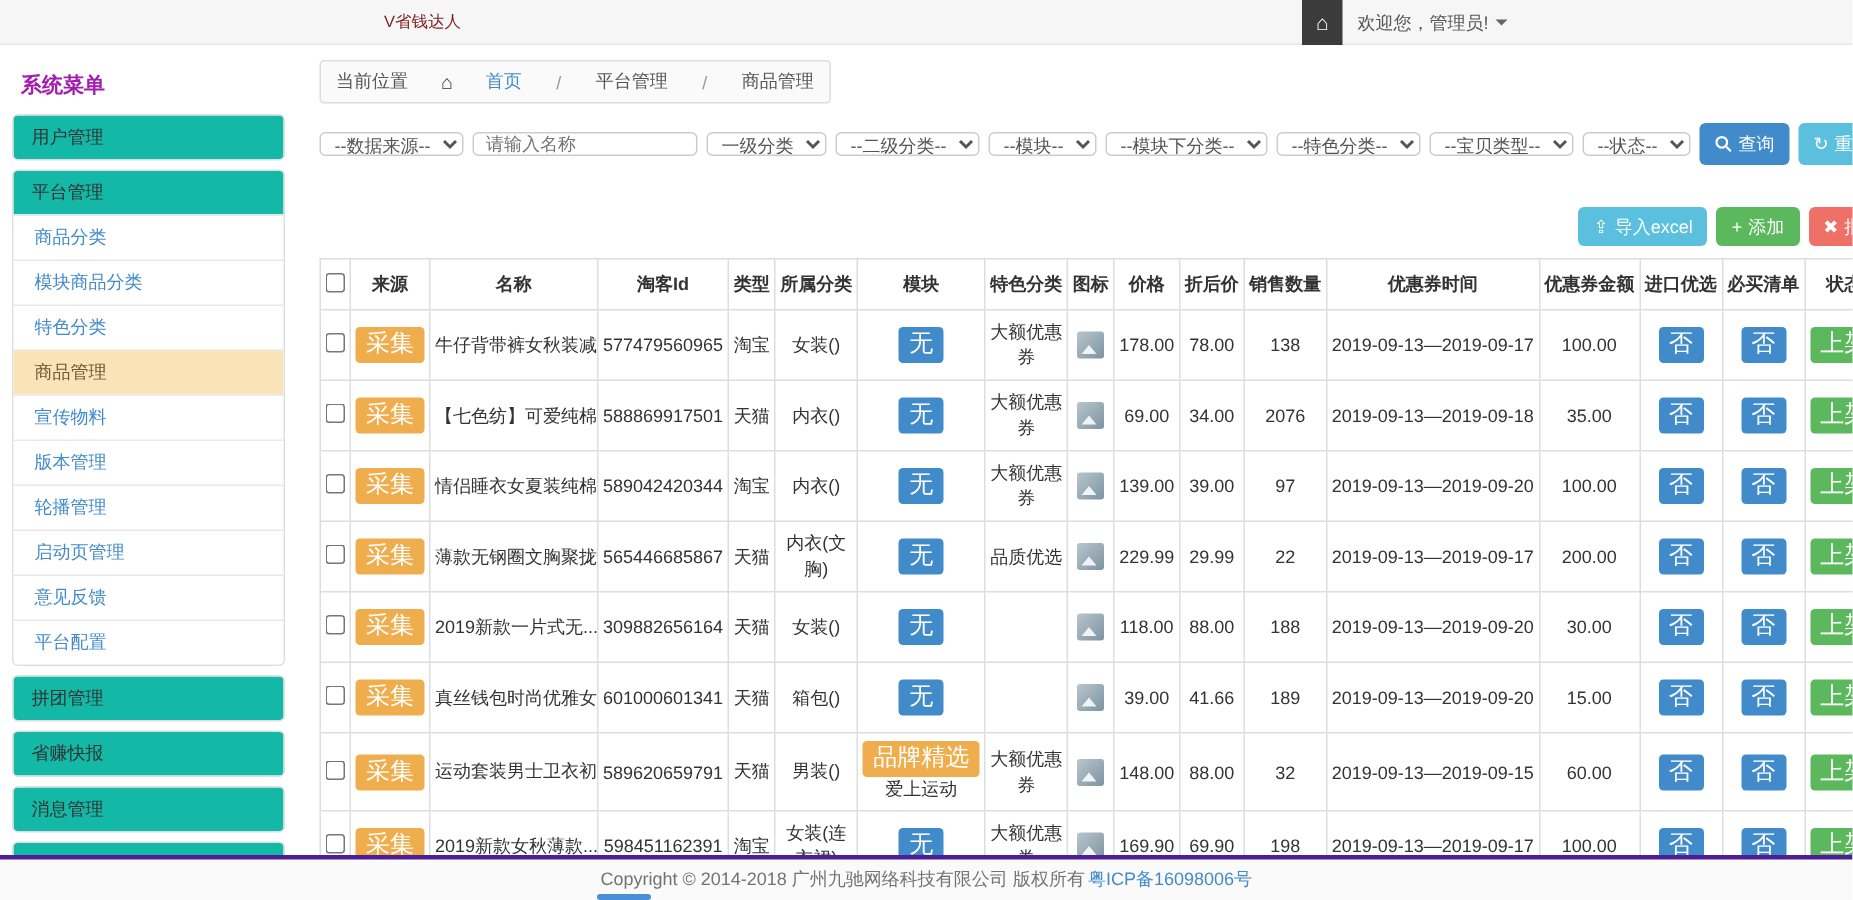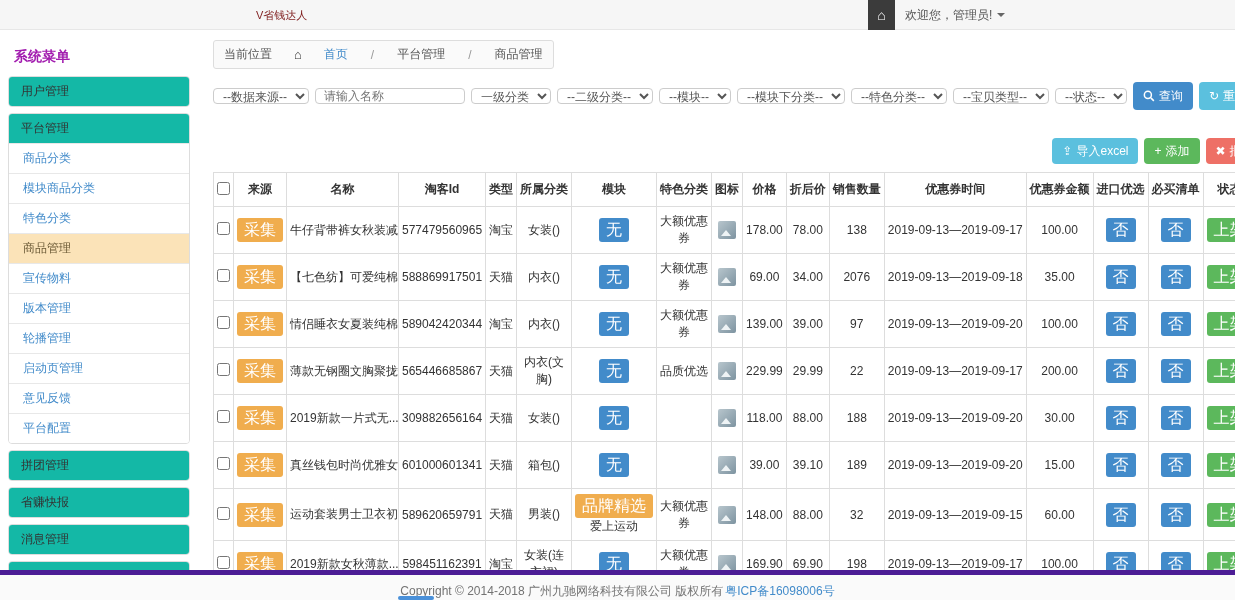--- a/index.html
+++ b/index.html
@@ -57,21 +57,21 @@
   .badge-blue{background:#428bca}
   .badge-orange{background:#f0ad4e}
   .badge-green{background:#5cb85c}
   .module-text{margin-left:0;color:#333}
   .thumb{display:inline-block;width:18px;height:18px;border-radius:2px;background:linear-gradient(135deg,#b8c6cd,#7d93a0);position:relative;vertical-align:middle}
   .thumb::after{content:"";position:absolute;bottom:3px;left:3px;border-left:5px solid transparent;border-right:5px solid transparent;border-bottom:6px solid #eef3f5}
   .opbtn{display:inline-block;min-width:20px;height:18px;line-height:17px;border-radius:3px;color:#fff;font-size:11px;margin:0 1px;text-align:center;padding:0 3px}
   .op-green{background:#5cb85c}
   .op-red{background:#d9534f}
 
-  .footer{position:absolute;left:0;right:0;bottom:0;height:30px;background:#fafafa;border-top:5px solid #4c1d95;display:flex;align-items:flex-end;justify-content:center;color:#737373;gap:2px}
+  .footer{position:absolute;left:0;right:0;bottom:0;height:30px;background:#fafafa;border-top:3px solid #4c1d95;display:flex;align-items:center;justify-content:center;color:#737373;gap:2px}
   .footer a{color:#428bca}
   .hscroll-thumb{position:absolute;bottom:0;left:398px;width:36px;height:4px;background:#4a90d9;border-radius:2px;cursor:pointer}
 </style>
 </head>
 <body>
 
 <header class="navbar">
   <span class="brand">V省钱达人</span>
   <div class="nav-right">
     <a class="home-btn">
@@ -291,21 +291,21 @@
             <td><input type="checkbox" style=""></td>
             <td><span class="badge badge-orange">采集</span></td>
             <td class="td-name">真丝钱包时尚优雅女士...</td>
             <td>601000601341</td>
             <td>天猫</td>
             <td>箱包()</td>
             <td><span class="badge badge-blue">无</span></td>
             <td></td>
             <td><span class="thumb"></span></td>
             <td>39.00</td>
-            <td>39.10</td>
+            <td>41.66</td>
             <td>189</td>
             <td class="td-time">2019-09-13—2019-09-20</td>
             <td>15.00</td>
             <td><span class="badge badge-blue">否</span></td>
             <td><span class="badge badge-blue">否</span></td>
             <td><span class="badge badge-green">上架</span></td>
             <td><a class="opbtn op-green">✎</a><a class="opbtn op-red">✖</a></td>
           </tr>
           <tr>
             <td><input type="checkbox" style=""></td>

